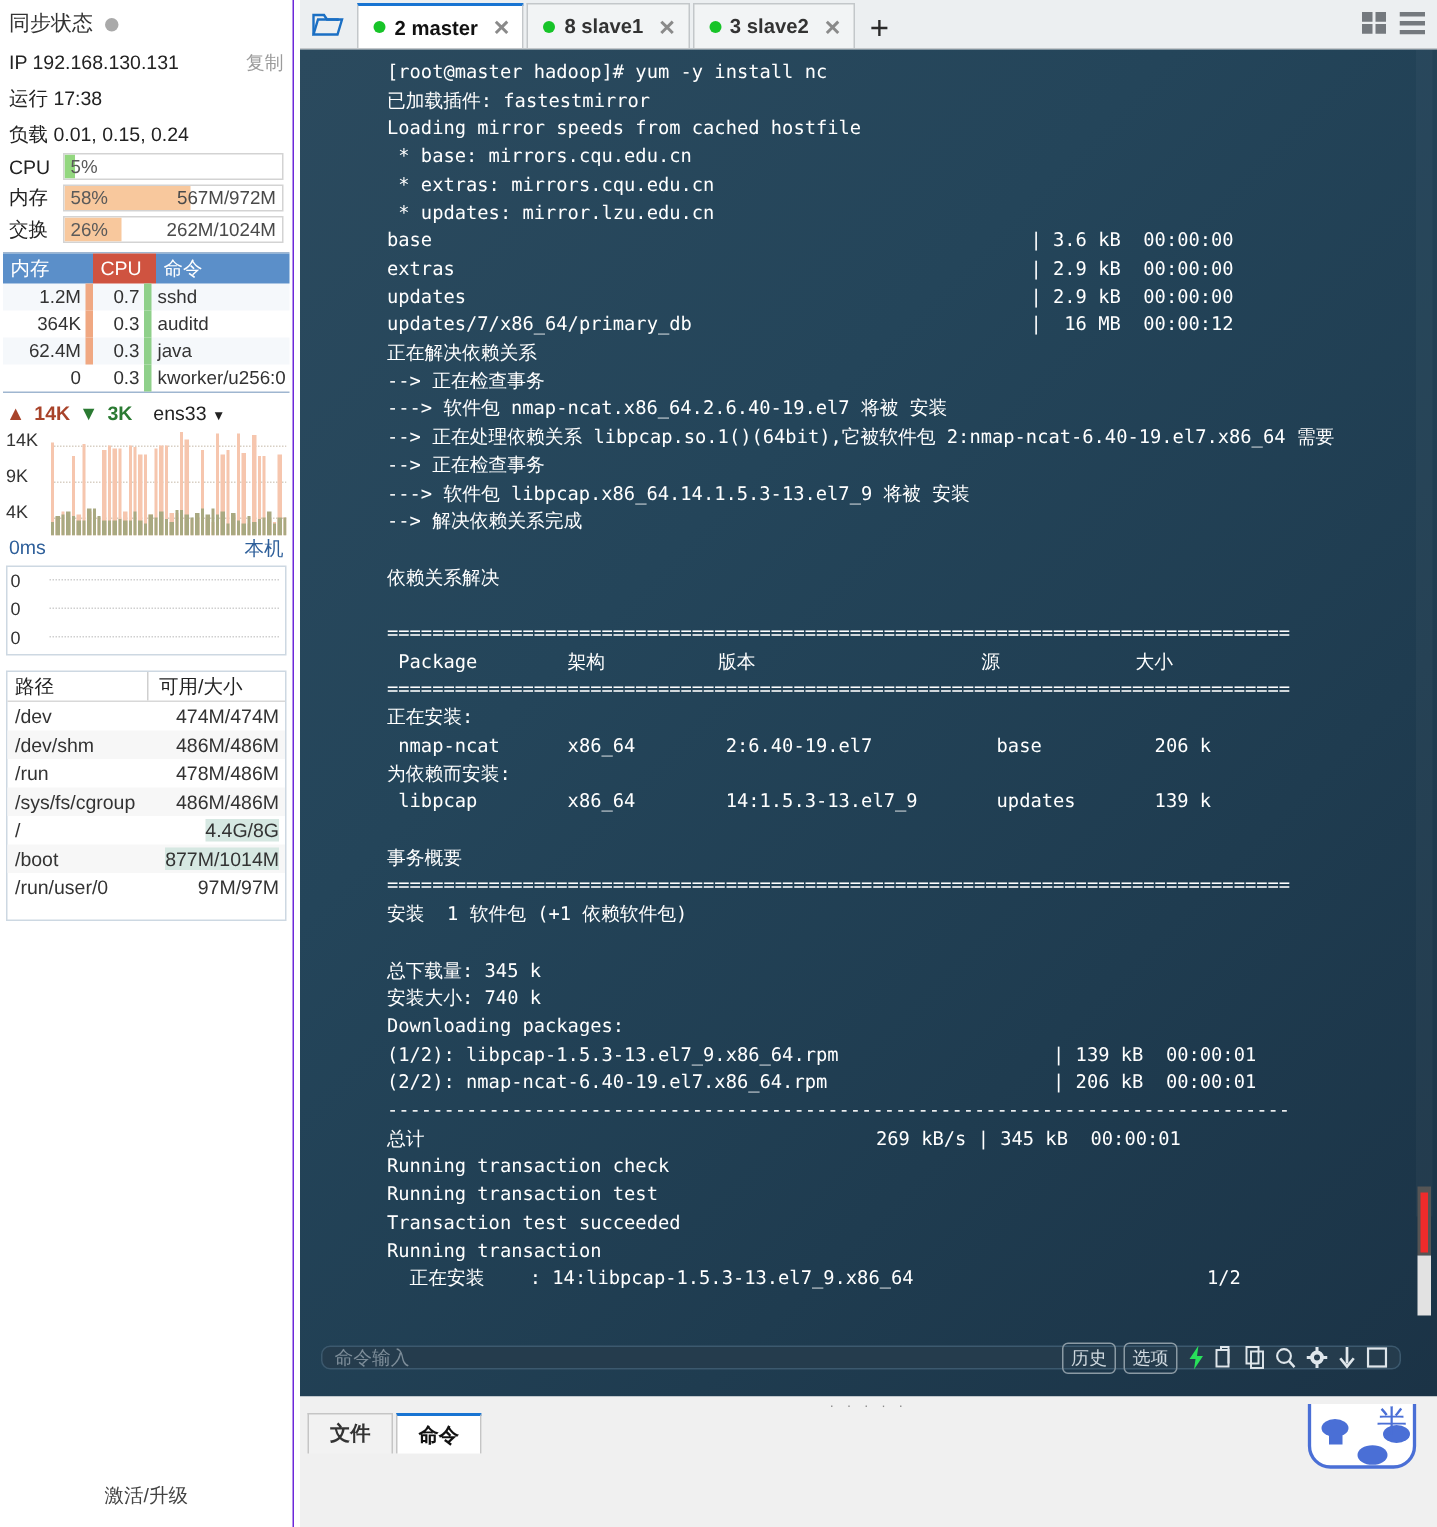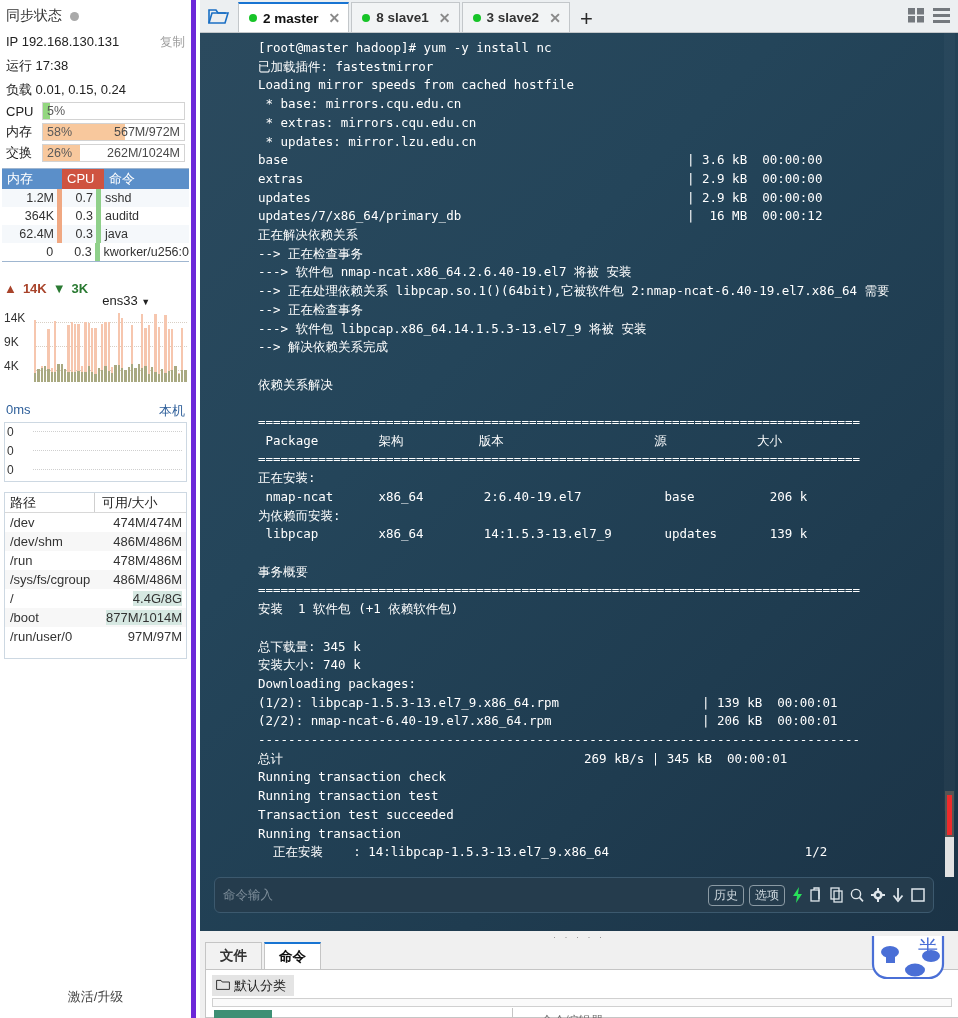--- a/index.html
+++ b/index.html
@@ -11,21 +11,21 @@
     font-family: "Liberation Sans", sans-serif;
     font-size: 13px;
     color: #202020;
   }
   .app { position: relative; width: 958px; height: 1018px; }
 
   
   .sidebar {
     position: absolute; left: 0; top: 0; width: 196px; height: 1018px;
     background: #ffffff;
-    border-right: 5px solid #6d28d9;
+    border-right: 1px solid #6d28d9;
     padding: 0;
   }
   .sb-title {
     margin: 7px 0 0 6px; font-size: 14px; color: #333; display: flex;
     align-items: center; gap: 8px;
   }
   .dot-gray {
     width: 9px; height: 9px; border-radius: 50%;
     background: #a9a9a9; display: inline-block;
   }
@@ -77,41 +77,41 @@
   .proc-row .bar2 { width: 5px; }
   .proc-row .n { flex: 1; padding-left: 4px; line-height: 18px; }
 
   
   .net-head {
     margin: 6px 4px 0 4px; display: flex; align-items: center; gap: 6px;
     font-size: 13px;
   }
   .up { color: #a8432a; font-weight: bold; }
   .down { color: #2a7a32; font-weight: bold; }
-  .iface { color: #222; margin-left: 8px; cursor: pointer; margin-top: 25px; }
+  .iface { color: #222; margin-left: 8px; cursor: pointer; }
   .caret { font-size: 9px; }
   .graph-wrap { margin: 2px 4px 0 4px; position: relative; height: 72px; }
   .graph-yaxis {
     position: absolute; left: 0; top: 0; width: 28px; height: 72px;
     font-size: 12px; color: #333;
   }
   .graph-yaxis div { height: 24px; line-height: 16px; }
   .graph-canvas {
     position: absolute; left: 30px; right: 0; top: 0; height: 72px;
     background: #fff; overflow: hidden;
   }
   .gl { position: absolute; left: 0; right: 0; height: 0;
         border-top: 1px dotted #d8cfc4; }
   .bars { position: absolute; left: 0; bottom: 0; right: 0; height: 72px;
           display: flex; align-items: flex-end; gap: 1px; }
   .bar-stack { position: relative; flex: 1 1 0; height: 100%; }
   .bar-stack .p { position: absolute; bottom: 0; left: 0; right: 0; background: #f6c6ae; }
   .bar-stack .o { position: absolute; bottom: 0; left: 0; right: 0; background: #a9a981; }
 
-  .lat-head { margin: 20px 6px 0 6px; display: flex; justify-content: space-between;
+  .lat-head { margin: 0 6px 0 6px; display: flex; justify-content: space-between;
               font-size: 13px; color: #2e5f9a; }
   .lat-wrap { margin: 2px 4px 0 4px; position: relative; height: 60px;
               border: 1px solid #cdd8e2; background: #fff; }
   .lat-yaxis { position: absolute; left: 2px; top: 2px; width: 22px;
                font-size: 12px; color: #333; }
   .lat-yaxis div { height: 19px; line-height: 14px; }
   .lat-lines { position: absolute; left: 28px; right: 4px; top: 8px; }
   .lat-lines div { border-top: 1px dotted #cfcfcf; height: 19px; }
 
   
@@ -175,21 +175,21 @@
               background: rgba(255,255,255,0.03); }
   .ts-thumb { position: absolute; left: 1px; width: 9px; top: 758px; height: 46px;
               background: #555; }
   .ts-thumb .red { position: absolute; left: 2px; right: 2px; top: 4px; bottom: 2px;
                    background: #ee2b2b; }
   .ts-lower { position: absolute; left: 1px; width: 9px; top: 804px; height: 40px;
               background: #e2e2e2; }
 
   
   .cmdbar {
-    position: absolute; left: 14px; right: 24px; bottom: 18px; height: 36px;
+    position: absolute; left: 14px; right: 24px; bottom: 18px; height: 16px;
     background: #253c4d; border: 1px solid #3c596e; border-radius: 6px;
     display: flex; align-items: center; padding: 0 8px;
   }
   .cmd-placeholder { color: #7d8d99; font-size: 12.5px; flex: 1; }
   .pill {
     border: 1px solid #8b9aa4; border-radius: 4px; color: #cfd8de;
     font-size: 12px; padding: 1px 5px; margin-left: 5px; cursor: pointer;
   }
   .cicon { margin-left: 7px; cursor: pointer; display: flex; align-items: center; }
 
@@ -738,40 +738,20 @@
     </div>
   </div>
 
   <div class="bottom">
     <div class="grip">· · · · ·</div>
     <div class="btabs" id="btabs">
         <div class="btab">文件</div>
         <div class="btab active">命令</div>
       </div>
 
-    <div class="bpanel">
-      <div class="cat-chip">
-        <span>
-          <svg width="14" height="11" viewBox="0 0 14 11">
-            <path d="M0.6 10.4 V1.4 H5 L6.2 3 H13.4 V10.4 Z" fill="none" stroke="#333" stroke-width="1"></path>
-          </svg>
-        </span>
-        <span>默认分类</span>
-      </div>
-      <div class="cat-strip"></div>
-      <div class="green-chip"></div>
-
-      <div class="editor-pane">
-        <div class="ed-title">命令编辑器</div>
-        <div class="ed-gutter">
-          
-        </div>
-
-      </div>
-    </div>
 
 
     <svg class="logo" viewBox="0 0 92 62">
       <rect x="11" y="-16" width="70" height="58" rx="14" fill="#fff" stroke="#4a6fd6" stroke-width="2.2"></rect>
       <ellipse cx="28" cy="16" rx="9" ry="6" fill="#4a6fd6"></ellipse>
       <rect x="24" y="16" width="9" height="11" fill="#4a6fd6"></rect>
       <ellipse cx="69" cy="20" rx="9" ry="6" fill="#4a6fd6"></ellipse>
       <ellipse cx="53" cy="34" rx="10" ry="6.5" fill="#4a6fd6"></ellipse>
       <text x="56" y="18" font-size="20" fill="#4a6fd6" font-family="'Liberation Sans',sans-serif">半</text>
     </svg>

